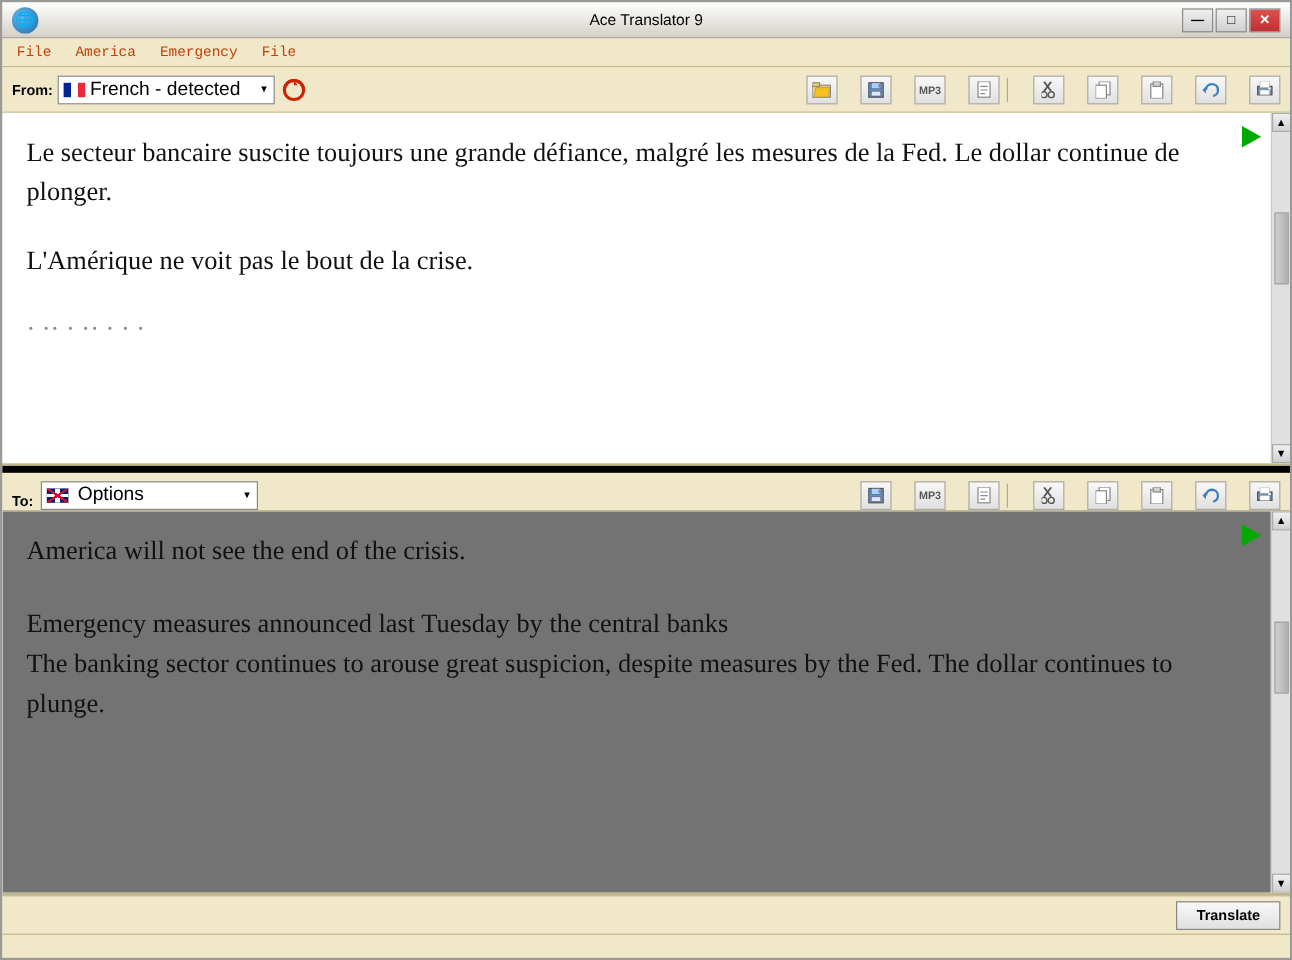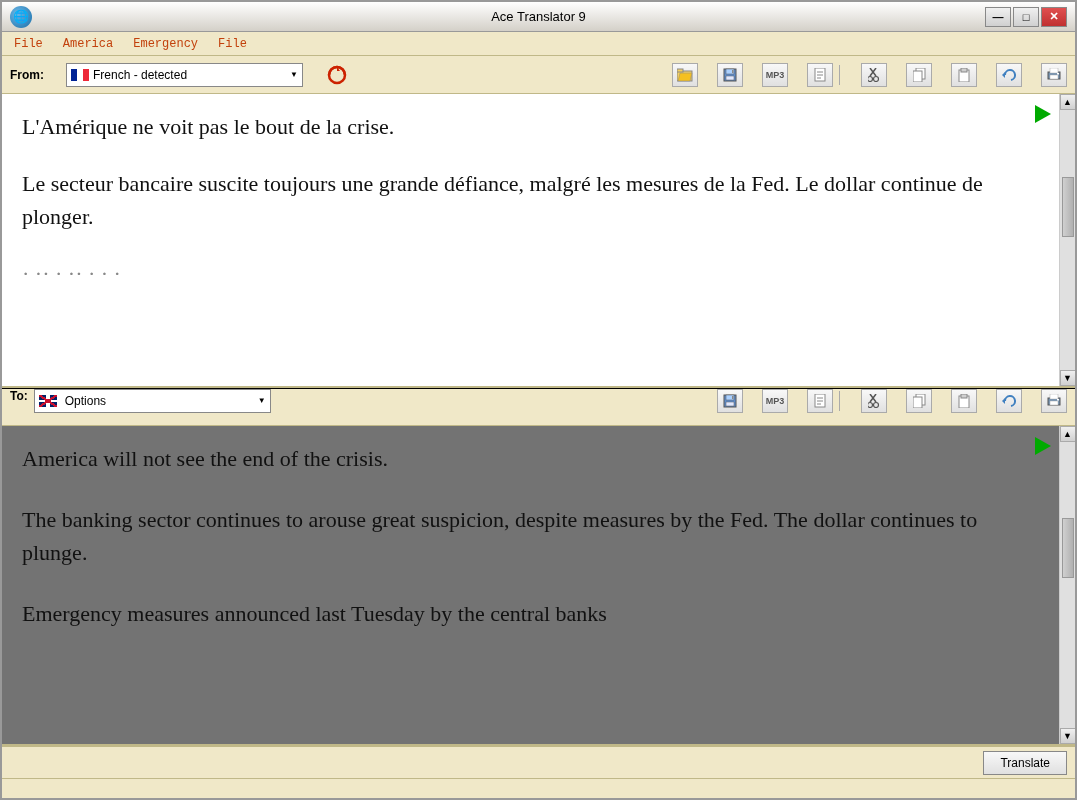--- a/index.html
+++ b/index.html
@@ -94,21 +94,21 @@
 
     
     .toolbar {
       background: #f0e8c8;
       height: 38px;
       display: flex;
       align-items: center;
       padding: 0 8px;
       border-bottom: 1px solid #c0b888;
       flex-shrink: 0;
-      gap: 22px;
+      gap: 4px;
     }
 
     .toolbar-label {
       font-size: 12px;
       font-weight: bold;
       color: #000;
     }
 
     .flag-icon {
       width: 18px;
@@ -254,23 +254,23 @@
       border-top: 9px solid transparent;
       border-bottom: 9px solid transparent;
       border-left: 16px solid #00aa00;
     }
 
     
     .bottom-toolbar {
       background: #f0e8c8;
       height: 38px;
       display: flex;
-      align-items: flex-start;
+      align-items: flex-end;
       padding: 0 8px;
-      border-top: 1px solid #000000;
+      border-top: 6px solid #000000;
       border-bottom: 1px solid #c0b888;
       flex-shrink: 0;
       gap: 6px;
     }
 
     .translate-bar {
       background: #f0e8c8;
       height: 32px;
       display: flex;
       align-items: center;
@@ -280,21 +280,21 @@
       flex-shrink: 0;
     }
 
     .translate-btn {
       height: 24px;
       padding: 0 16px;
       border: 1px solid #888;
       background: linear-gradient(to bottom, #f8f8f8, #e0e0e0);
       cursor: pointer;
       font-size: 12px;
-      font-weight: normal;
+      font-weight: bold;
     }
 
     .status-bar {
       background: #f0e8c8;
       height: 20px;
       display: flex;
       align-items: center;
       padding: 0 8px;
       font-size: 11px;
       color: #555;
@@ -308,25 +308,25 @@
       height: 22px;
       border-radius: 50%;
       background: radial-gradient(circle at 35% 35%, #6bb8e8, #1a6ea8);
       display: flex;
       align-items: center;
       justify-content: center;
       font-size: 13px;
     }
 
     .dropdown-display {
-      width: 237px;
+      width: 181px;
       height: 24px;
       border: 1px solid #888;
       background: white;
-      font-size: 12px;
+      font-size: 16px;
       padding: 0 4px;
       display: flex;
       align-items: center;
       cursor: pointer;
       position: relative;
     }
 
     .dropdown-display::after {
       content: '▼';
       font-size: 8px;
@@ -440,22 +440,22 @@
       </div>
     </div>
   </div>
 
   <div class="text-panel" style="flex: 1.1;">
     <div class="text-area-wrapper">
       <div class="text-area-content">
         <div class="play-btn" style="position:absolute; top:8px; right:20px;">
           <div class="play-triangle"></div>
         </div>
+        <p style="margin-bottom: 24px;">Le secteur bancaire suscite toujours une grande défiance, malgré les mesures de la Fed. Le dollar continue de plonger.</p>
         <p style="margin-bottom: 24px;">L'Amérique ne voit pas le bout de la crise.</p>
-        <p style="margin-bottom: 24px;">Le secteur bancaire suscite toujours une grande défiance, malgré les mesures de la Fed. Le dollar continue de plonger.</p>
         <p class="faded-text">·                  ··                 ·             ·· ·  ·  ·</p>
       </div>
       <div class="text-area-scrollbar">
         <div class="scroll-arrow">▲</div>
         <div style="flex:1; background:#e8e8e8;"></div>
         <div class="scroll-thumb"></div>
         <div style="flex:2; background:#e8e8e8;"></div>
         <div class="scroll-arrow">▼</div>
       </div>
     </div>
@@ -524,22 +524,22 @@
     </div>
   </div>
 
   <div class="text-panel" style="flex: 1.2;">
     <div class="text-area-wrapper">
       <div class="text-area-content" style="background:#737373;">
         <div class="play-btn" style="position:absolute; top:8px; right:20px;">
           <div class="play-triangle"></div>
         </div>
         <p style="margin-bottom: 28px;">America will not see the end of the crisis.</p>
+        <p>Emergency measures announced last Tuesday by the central banks</p>
         <p style="margin-bottom: 28px;">The banking sector continues to arouse great suspicion, despite measures by the Fed. The dollar continues to plunge.</p>
-        <p>Emergency measures announced last Tuesday by the central banks</p>
       </div>
       <div class="text-area-scrollbar">
         <div class="scroll-arrow">▲</div>
         <div style="flex:1; background:#e8e8e8;"></div>
         <div class="scroll-thumb"></div>
         <div style="flex:2; background:#e8e8e8;"></div>
         <div class="scroll-arrow">▼</div>
       </div>
     </div>
   </div>

